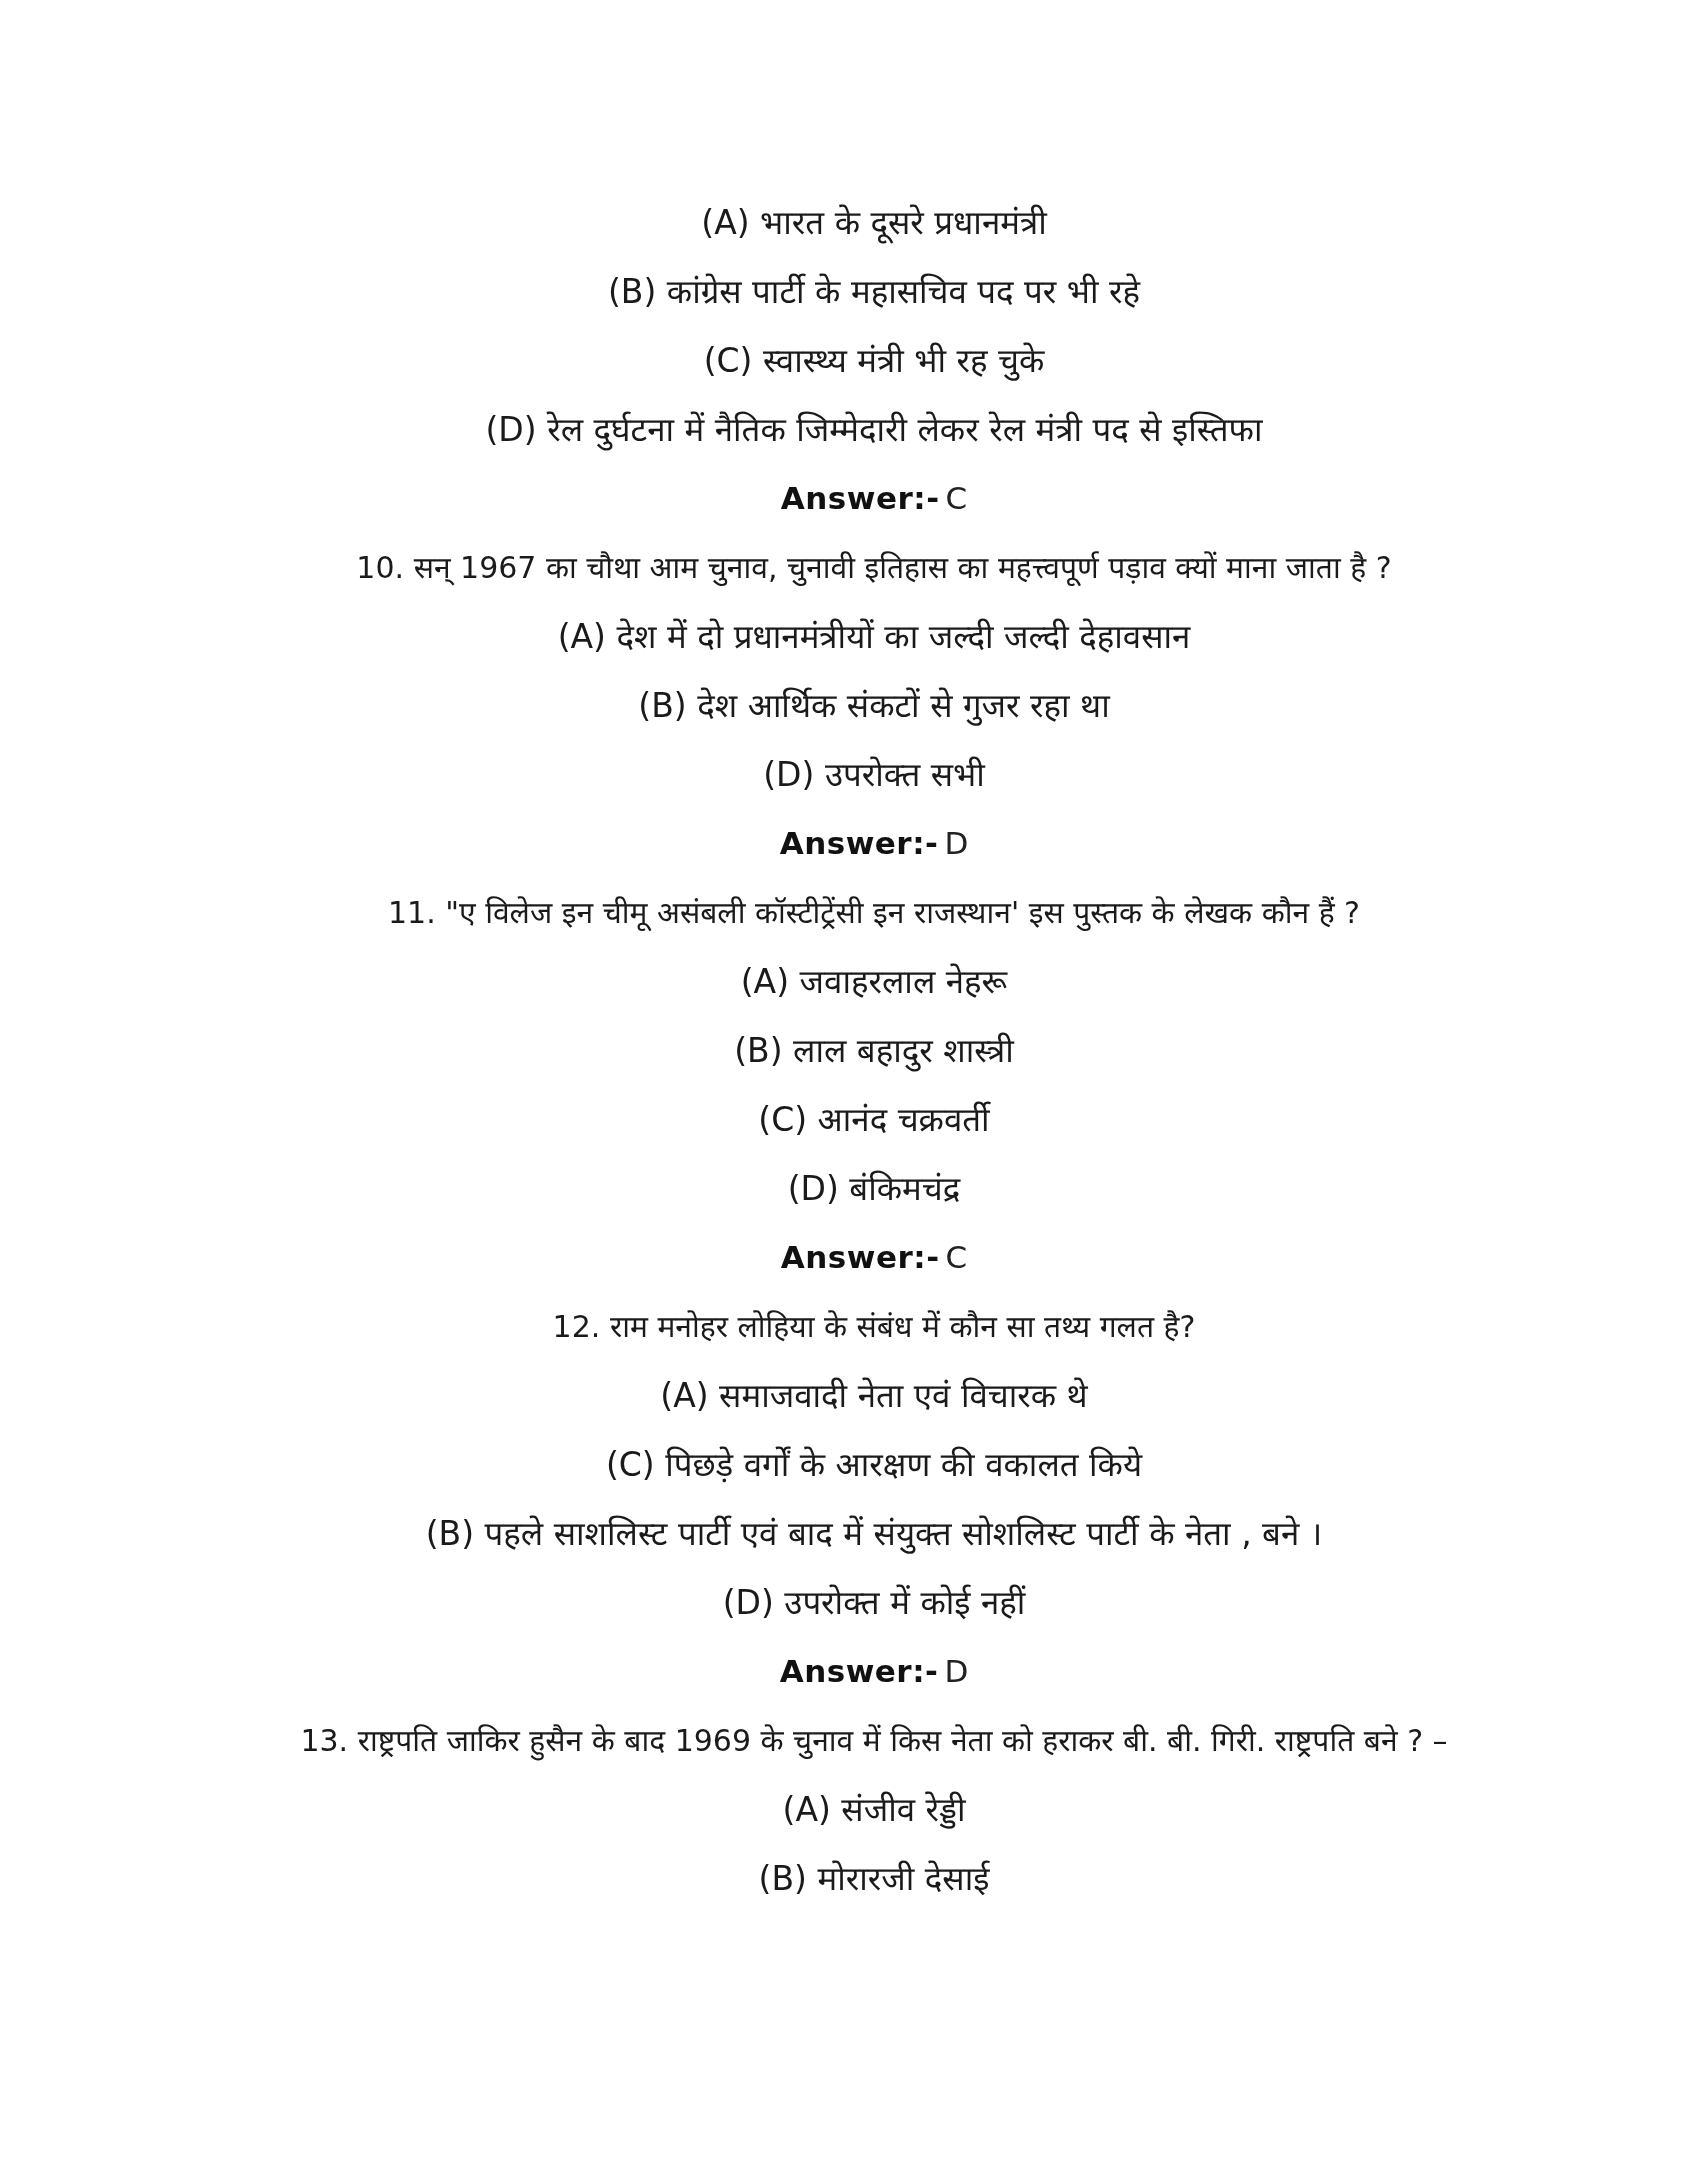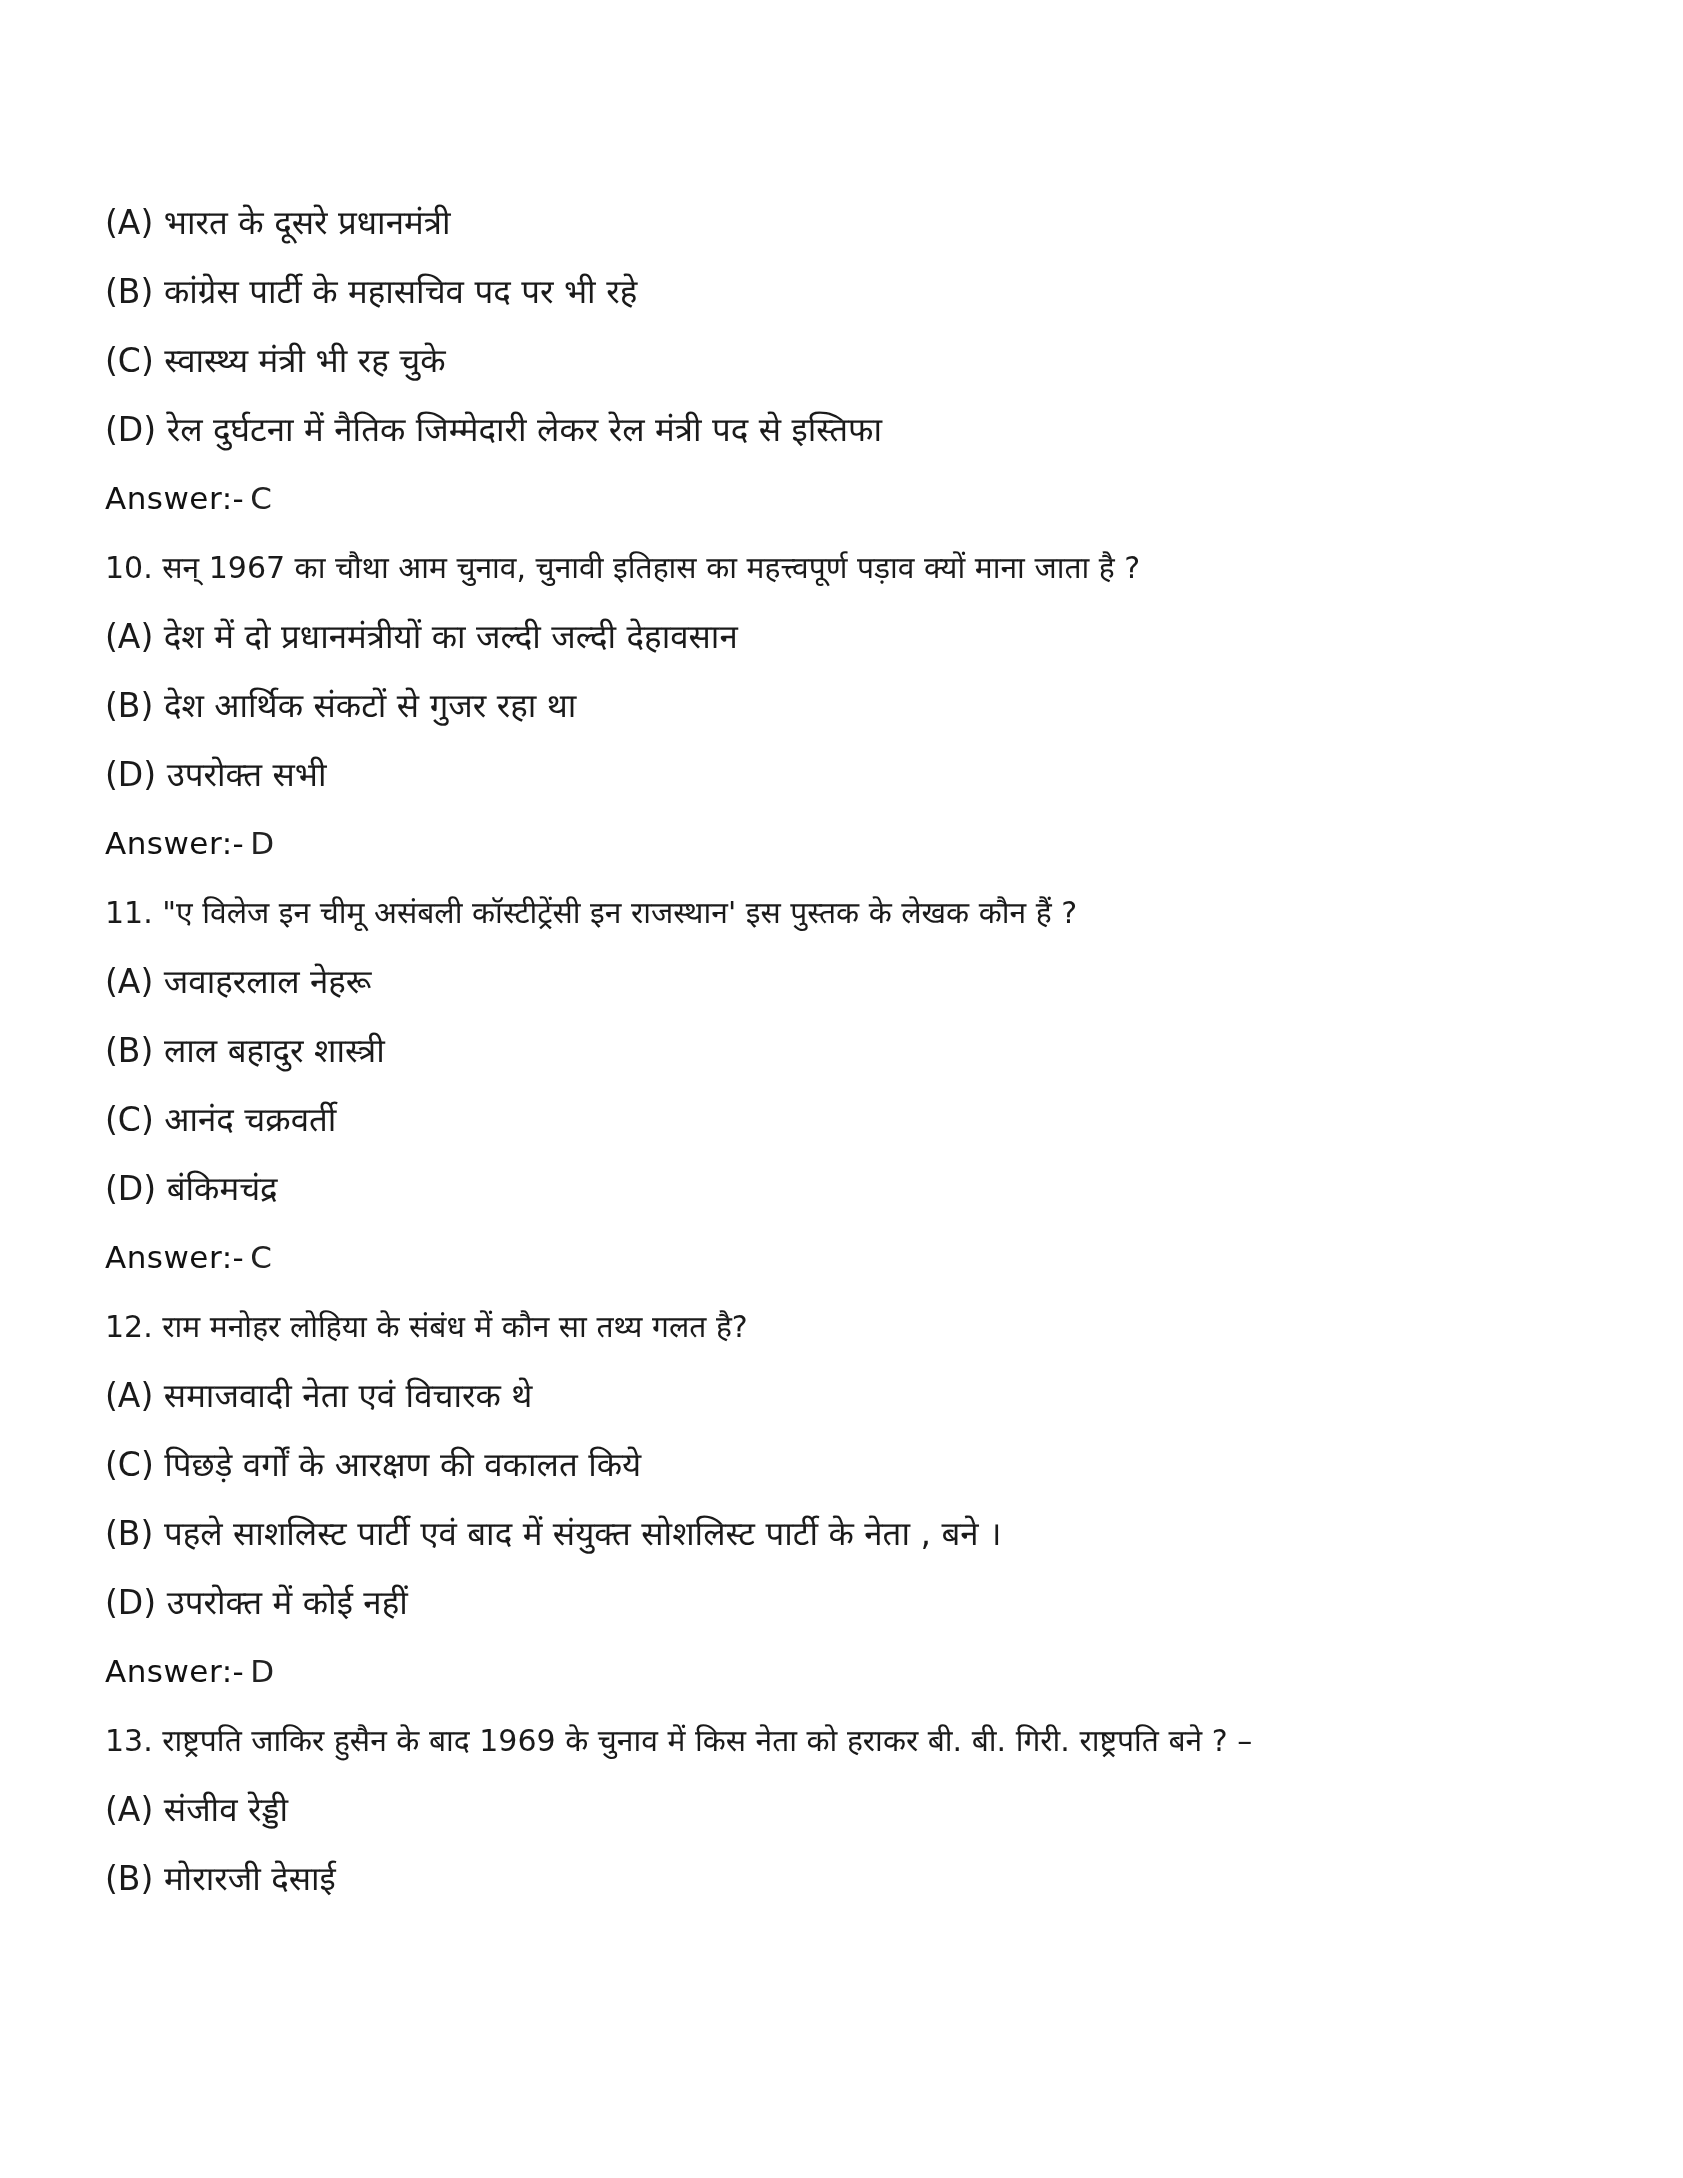--- a/index.html
+++ b/index.html
@@ -13,33 +13,34 @@
     font-family: "DejaVu Sans", sans-serif;
     color: #1a1a1a;
     overflow: hidden;
   }
   .page {
     box-sizing: border-box;
     width: 1683px;
     height: 2178px;
     padding: 188px 40px 0 105px;
     background: #ffffff;
+    text-align: center;
   }
   .line {
     margin: 0;
     padding: 0;
     height: 69px;
     line-height: 69px;
     font-size: 33px;
     white-space: nowrap;
   }
   .q-line { font-size: 30px; }
   .answer-line { font-size: 31px; }
   .answer-label {
-    font-weight: 400;
+    font-weight: 700;
     color: #111111;
     letter-spacing: 0.5px;
   }
   .answer-value {
     font-weight: 400;
     color: #222222;
     margin-left: 6px;
   }
   .opt-key, .opt-text, .q-num, .q-text {
     color: #1a1a1a;

